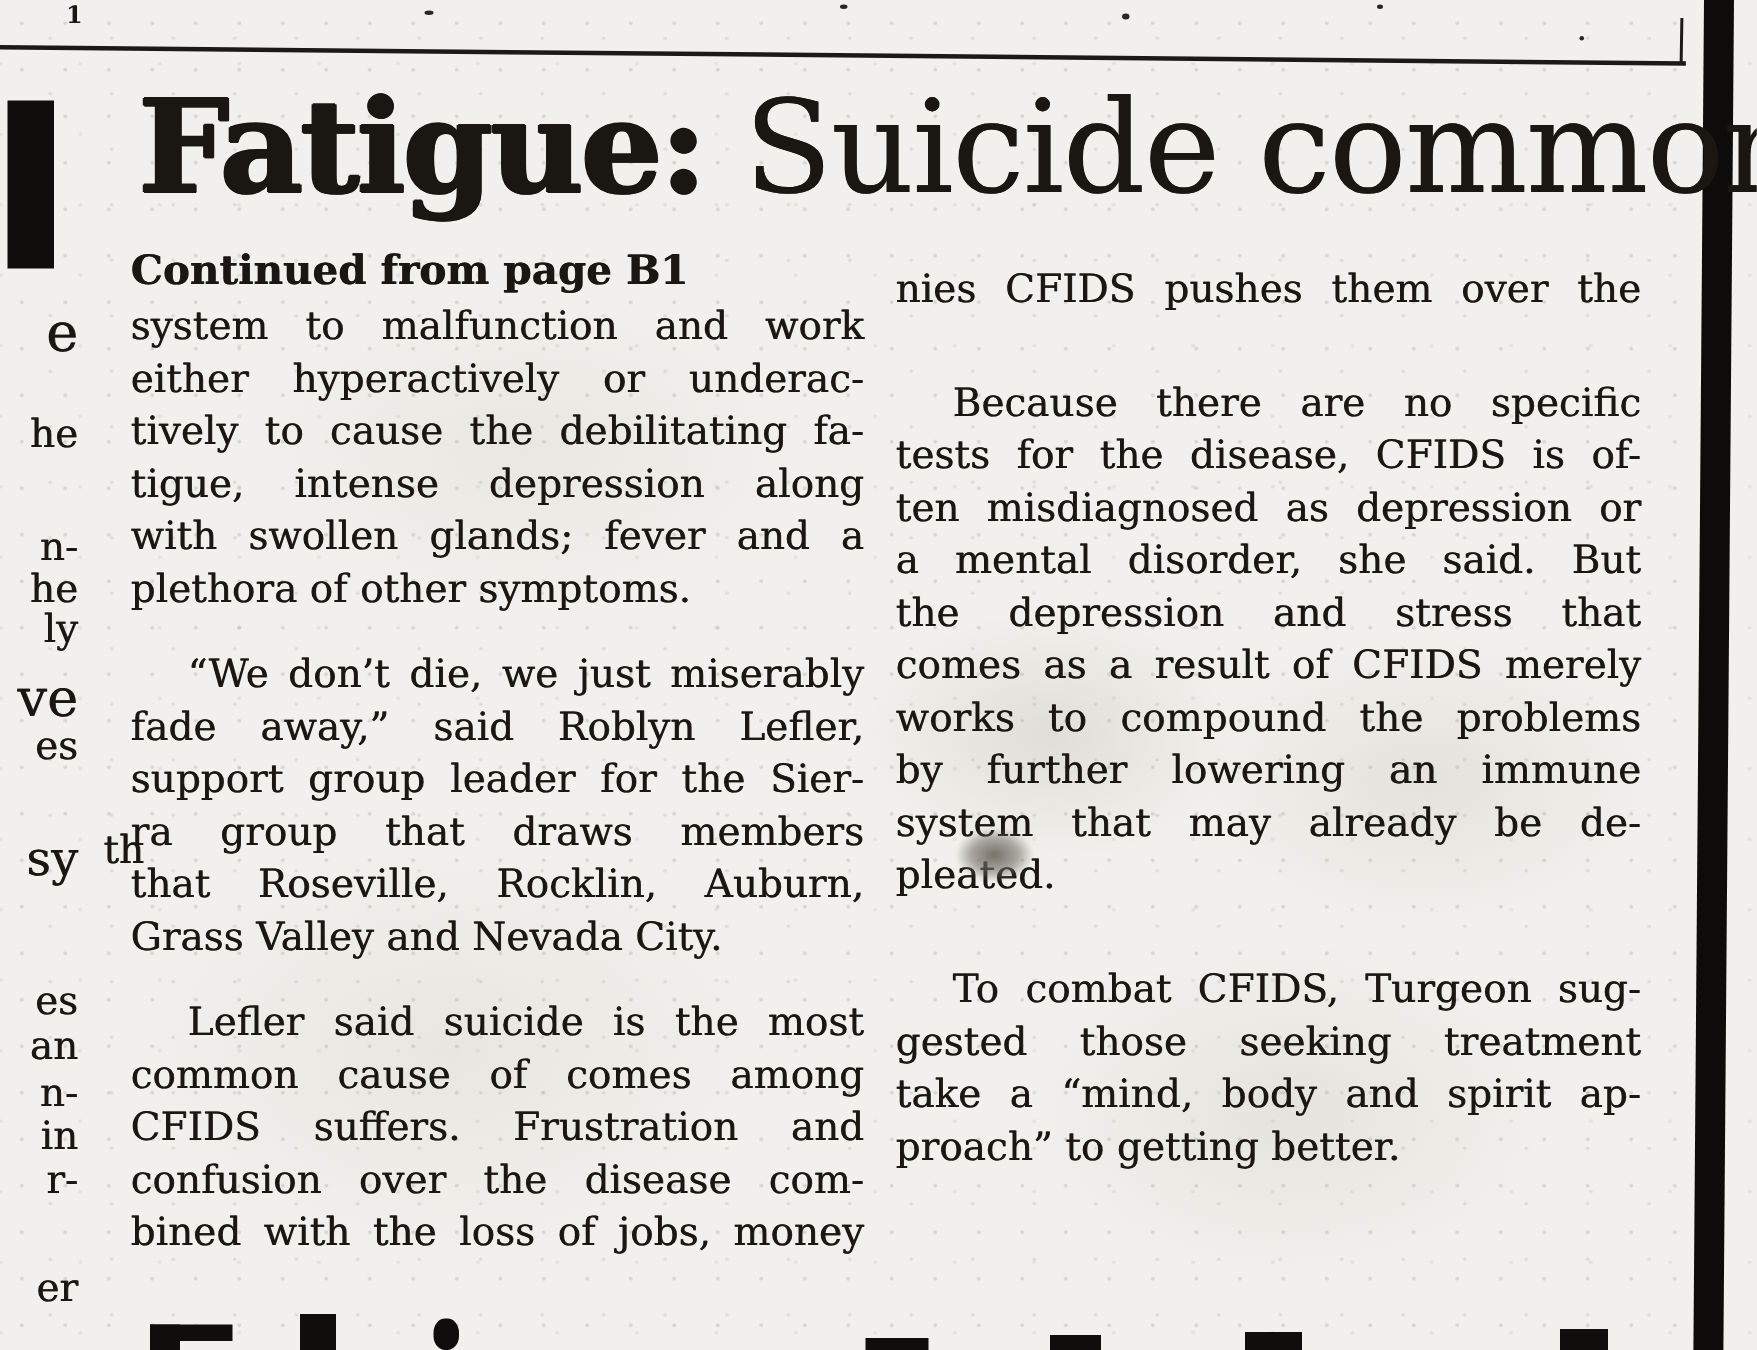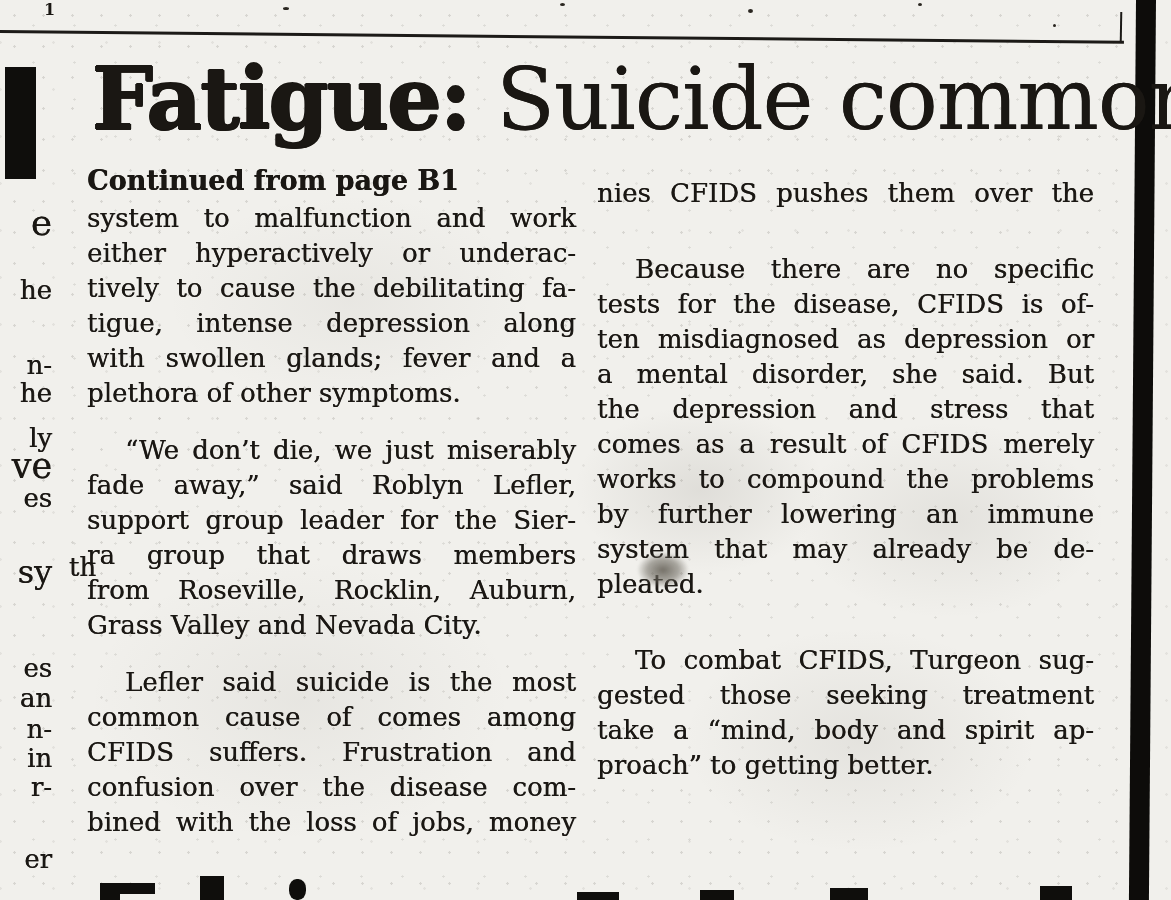--- a/index.html
+++ b/index.html
@@ -100,21 +100,21 @@
         <div class="line">tively to cause the debilitating fa-</div>
         <div class="line">tigue, intense depression along</div>
         <div class="line">with swollen glands; fever and a</div>
         <div class="line last">plethora of other symptoms.</div>
       </div>
       <div class="para indent">
         <div class="line first">“We don’t die, we just miserably</div>
         <div class="line">fade away,” said Roblyn Lefler,</div>
         <div class="line">support group leader for the Sier-</div>
         <div class="line">ra group that draws members</div>
-        <div class="line">from Roseville, Rocklin, Auburn,</div>
+        <div class="line">that Roseville, Rocklin, Auburn,</div>
         <div class="line last">Grass Valley and Nevada City.</div>
       </div>
       <div class="para indent">
         <div class="line first">Lefler said suicide is the most</div>
         <div class="line">common cause of comes among</div>
         <div class="line">CFIDS suffers. Frustration and</div>
         <div class="line">confusion over the disease com-</div>
         <div class="line">bined with the loss of jobs, money</div>
       </div>
     </div>
@@ -144,21 +144,21 @@
     </div>
   </div>
 
 <div class="smudge"></div>
 
 <div id="margin-frags">
     <div class="margin-frag" style="top: 205px; font-size: 36px;">e</div>
     <div class="margin-frag" style="top: 277px; font-size: 26px;">he</div>
     <div class="margin-frag" style="top: 352px; font-size: 26px;">n-</div>
     <div class="margin-frag" style="top: 380px; font-size: 26px;">he</div>
-    <div class="margin-frag" style="top: 425px; font-size: 26px; text-align: right;">ly</div>
+    <div class="margin-frag" style="top: 407px; font-size: 26px; text-align: right;">ly</div>
     <div class="margin-frag" style="top: 449px; font-size: 35px;">ve</div>
     <div class="margin-frag" style="top: 485px; font-size: 26px;">es</div>
     <div class="margin-frag" style="top: 556px; font-size: 32px;">sy</div>
     <div class="margin-frag" style="top: 554px; font-size: 26px; padding-left: 44px;">th</div>
     <div class="margin-frag" style="top: 655px; font-size: 26px;">es</div>
     <div class="margin-frag" style="top: 685px; font-size: 26px;">an</div>
     <div class="margin-frag" style="top: 716px; font-size: 26px;">n-</div>
     <div class="margin-frag" style="top: 745px; font-size: 26px;">in</div>
     <div class="margin-frag" style="top: 774px; font-size: 26px;">r-</div>
     <div class="margin-frag" style="top: 846px; font-size: 26px;">er</div>

